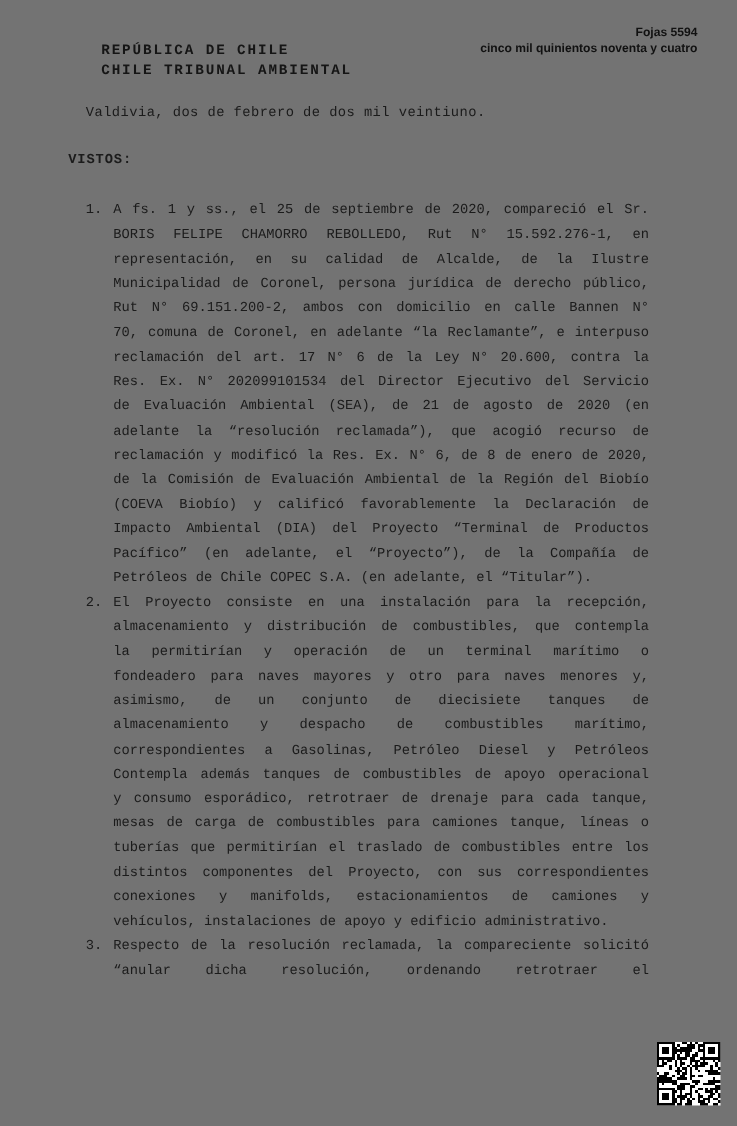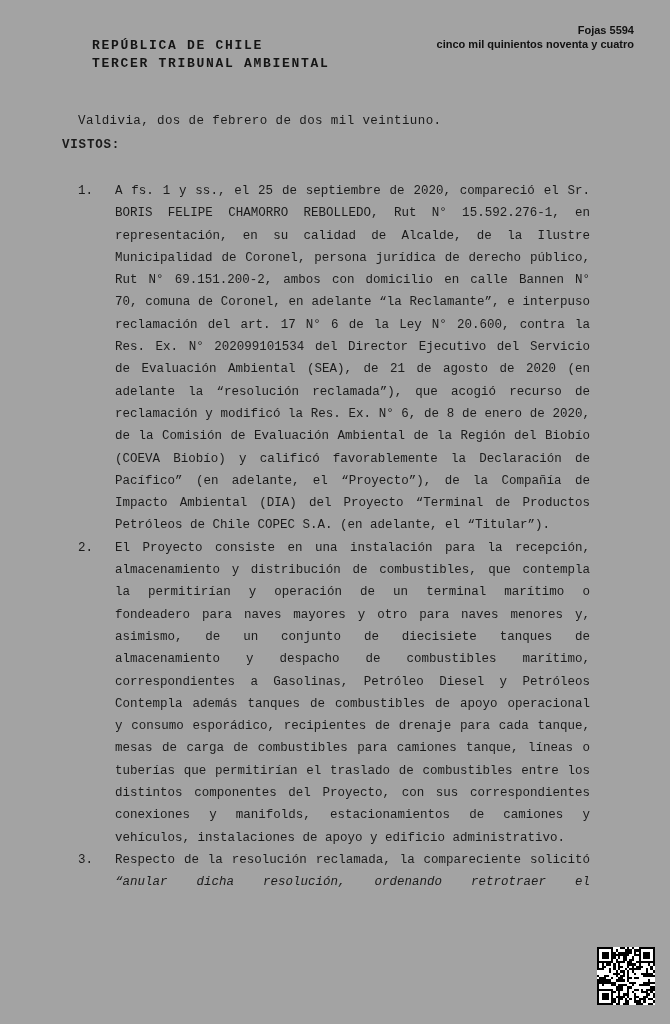--- a/index.html
+++ b/index.html
@@ -4,21 +4,21 @@
 <style>
   html, body {
     margin: 0;
     padding: 0;
     background: #ffffff;
   }
   .page {
     position: relative;
     width: 670px;
     height: 1024px;
-    background: #a3a3a3;
+    background: #737373;
     color: #1b1b1b;
     font-family: "Liberation Mono", "DejaVu Sans Mono", monospace;
     overflow: hidden;
   }
   .fojas {
     position: absolute;
     top: 24px;
     right: 36px;
     text-align: right;
     font-family: "Liberation Sans", "DejaVu Sans", sans-serif;
@@ -38,21 +38,20 @@
     color: #151515;
     white-space: nowrap;
   }
   .dateline {
     position: absolute;
     top: 95px;
     left: 78px;
     font-size: 12.5px;
     letter-spacing: 0.4px;
     white-space: nowrap;
-    margin-top: 19px;
   }
   .vistos {
     position: absolute;
     top: 138px;
     left: 62px;
     font-weight: bold;
     font-size: 12.5px;
     letter-spacing: 0.8px;
   }
   .paras {
@@ -67,54 +66,53 @@
   }
   .pnum {
     flex: 0 0 25px;
     width: 25px;
     font-size: 12.5px;
     line-height: 22.3px;
   }
   .pbody {
     flex: 1 1 auto;
     min-width: 0;
-    margin-left: 12px;
   }
   .line {
     font-size: 12.5px;
     line-height: 22.3px;
     text-align: justify;
     text-align-last: justify;
   }
   .line.noj {
     text-align-last: left;
   }
   .seg-b { font-weight: normal; }
-  .seg-i { font-style: italic; }
+  .seg-i { }
   .qr {
     position: absolute;
     left: 597px;
     top: 947px;
     width: 58px;
     height: 58px;
   }
 </style>
 </head>
 <body>
 
 <div class="page">
 
   <div class="fojas">
     <div>Fojas 5594</div>
     <div>cinco mil quinientos noventa y cuatro</div>
   </div>
 
   <div class="court">
     <div>REPÚBLICA DE CHILE</div>
-    <div>TERCER TRIBUNAL AMBIENTAL</div>
+    <div>CHILE TRIBUNAL AMBIENTAL</div>
   </div>
 
   <div class="dateline">Valdivia, dos de febrero de dos mil veintiuno.</div>
 
   <div class="vistos">VISTOS:</div>
 
   <div class="paras">
       <div class="para">
         <div class="pnum">1.</div>
         <div class="pbody">
@@ -124,37 +122,37 @@
           <div class="line"><span class="seg-b">Municipalidad de Coronel</span><span>, persona jurídica de derecho público,</span></div>
           <div class="line"><span>Rut N° 69.151.200-2, ambos con domicilio en calle Bannen N°</span></div>
           <div class="line"><span>70, comuna de Coronel, en adelante “la Reclamante”, e interpuso</span></div>
           <div class="line"><span>reclamación del art. 17 N° 6 de la Ley N° 20.600, contra la</span></div>
           <div class="line"><span>Res. Ex. N° 202099101534 del Director Ejecutivo del Servicio</span></div>
           <div class="line"><span>de Evaluación Ambiental (SEA), de 21 de agosto de 2020 (en</span></div>
           <div class="line"><span>adelante la “resolución reclamada”), que acogió recurso de</span></div>
           <div class="line"><span>reclamación y modificó la Res. Ex. N° 6, de 8 de enero de 2020,</span></div>
           <div class="line"><span>de la Comisión de Evaluación Ambiental de la Región del Biobío</span></div>
           <div class="line"><span>(COEVA Biobío) y calificó favorablemente la Declaración de</span></div>
+          <div class="line"><span>Impacto Ambiental (DIA) del Proyecto “Terminal de Productos</span></div>
           <div class="line"><span>Pacífico” (en adelante, el “Proyecto”), de la Compañía de</span></div>
-          <div class="line"><span>Impacto Ambiental (DIA) del Proyecto “Terminal de Productos</span></div>
           <div class="line noj"><span>Petróleos de Chile COPEC S.A. (en adelante, el “Titular”).</span></div>
         </div>
       </div>
       <div class="para">
         <div class="pnum">2.</div>
         <div class="pbody">
           <div class="line"><span>El Proyecto consiste en una instalación para la recepción,</span></div>
           <div class="line"><span>almacenamiento y distribución de combustibles, que contempla</span></div>
           <div class="line"><span>la permitirían y operación de un terminal marítimo o</span></div>
           <div class="line"><span>fondeadero para naves mayores y otro para naves menores y,</span></div>
           <div class="line"><span>asimismo, de un conjunto de diecisiete tanques de</span></div>
           <div class="line"><span>almacenamiento y despacho de combustibles marítimo,</span></div>
           <div class="line"><span>correspondientes a Gasolinas, Petróleo Diesel y Petróleos</span></div>
           <div class="line"><span>Contempla además tanques de combustibles de apoyo operacional</span></div>
-          <div class="line"><span>y consumo esporádico, recipientes de drenaje para cada tanque,</span></div>
+          <div class="line"><span>y consumo esporádico, retrotraer de drenaje para cada tanque,</span></div>
           <div class="line"><span>mesas de carga de combustibles para camiones tanque, líneas o</span></div>
           <div class="line"><span>tuberías que permitirían el traslado de combustibles entre los</span></div>
           <div class="line"><span>distintos componentes del Proyecto, con sus correspondientes</span></div>
           <div class="line"><span>conexiones y manifolds, estacionamientos de camiones y</span></div>
           <div class="line noj"><span>vehículos, instalaciones de apoyo y edificio administrativo.</span></div>
         </div>
       </div>
       <div class="para">
         <div class="pnum">3.</div>
         <div class="pbody">

